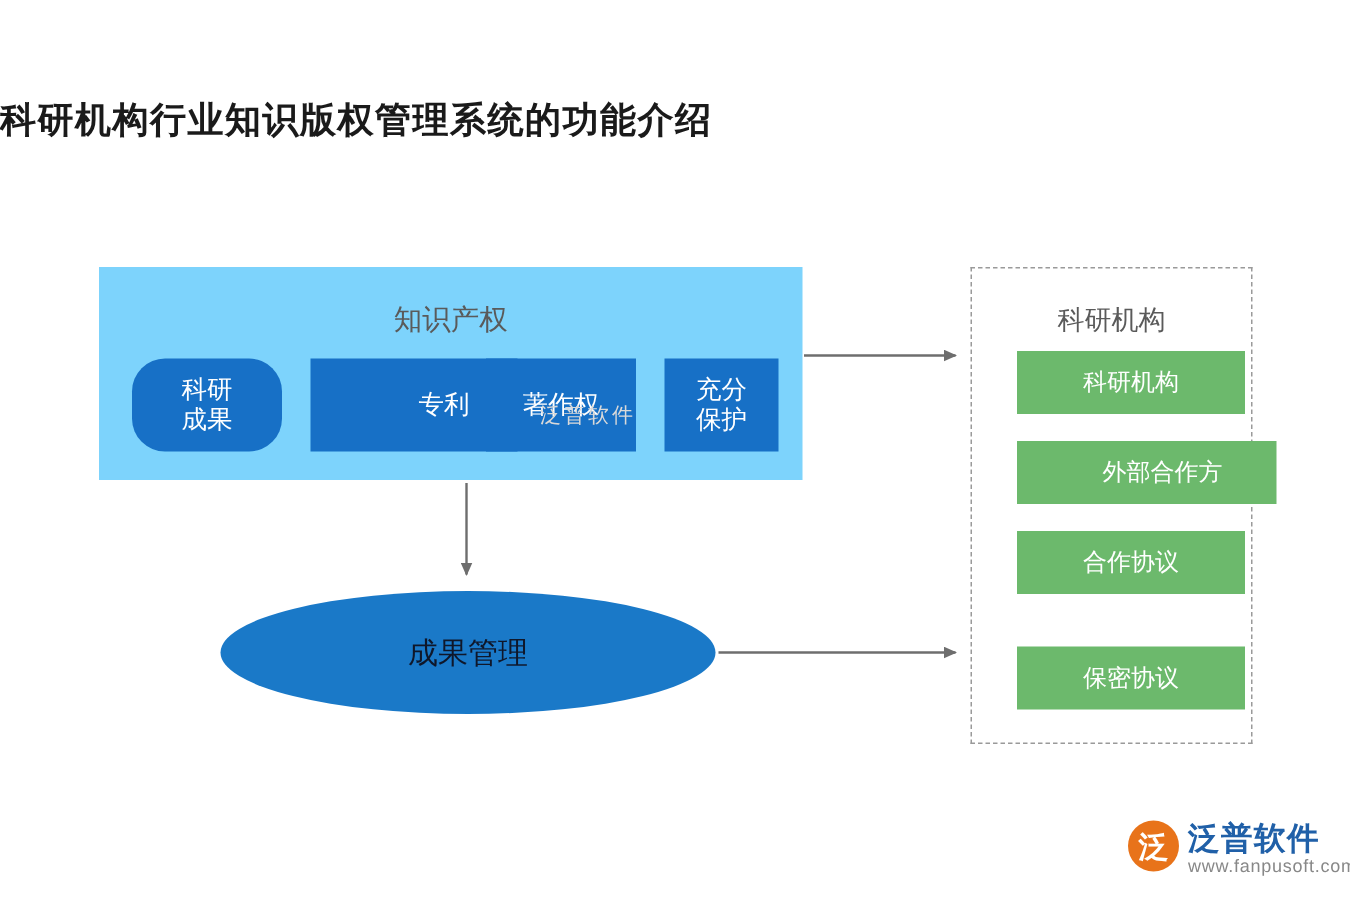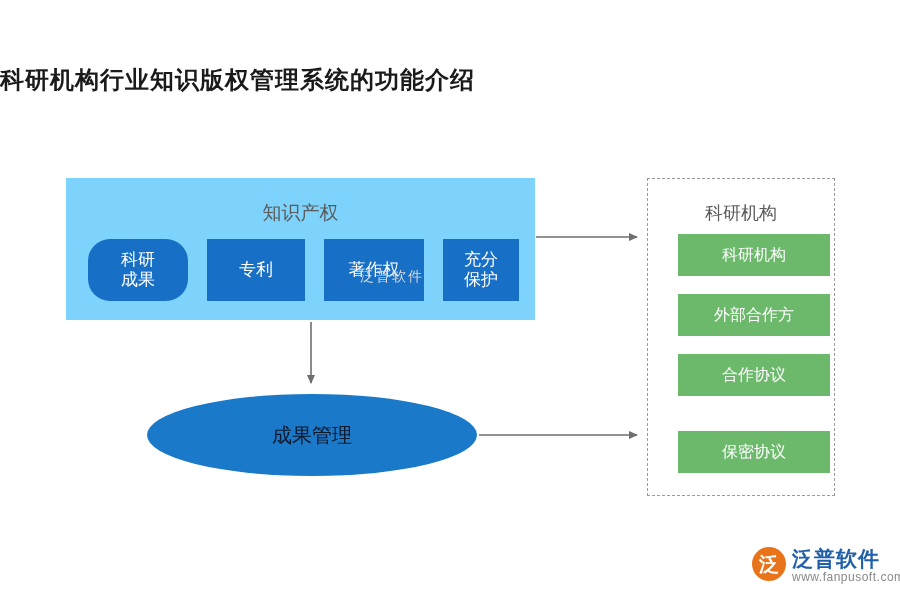--- a/index.html
+++ b/index.html
@@ -61,21 +61,21 @@
     color: #ffffff;
     font-size: 17px;
     display: flex;
     align-items: center;
     justify-content: center;
     text-align: center;
     line-height: 1.15;
     white-space: pre-line;
   }
   .blue-box.b0 { left: 88px;  width: 100px; border-radius: 22px; }
-  .blue-box.b1 { left: 207px; width: 98px;  }
+  .blue-box.b1 { left: 207px; width: 98px; padding-left: 40px;  }
   .blue-box.b2 { left: 324px; width: 100px; }
   .blue-box.b3 { left: 443px; width: 76px;  }
 
   
   .ellipse {
     position: absolute;
     left: 147px;
     top: 394px;
     width: 330px;
     height: 82px;
@@ -129,21 +129,21 @@
     width: 152px;
     height: 42px;
     background: #6cb96c;
     color: #ffffff;
     font-size: 16px;
     display: flex;
     align-items: center;
     justify-content: center;
   }
   .green-box.g0 { top: 234px; }
-  .green-box.g1 { top: 294px; }
+  .green-box.g1 { top: 294px; padding-left: 21px; }
   .green-box.g2 { top: 354px; text-align: right; }
   .green-box.g3 { top: 431px; }
 
   
   .arrow-svg {
     position: absolute;
     left: 0; top: 0;
     width: 900px; height: 600px;
     pointer-events: none;
   }

